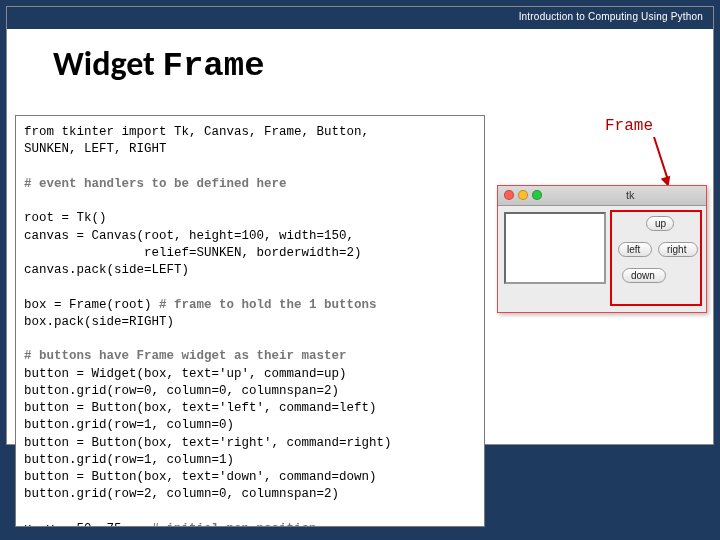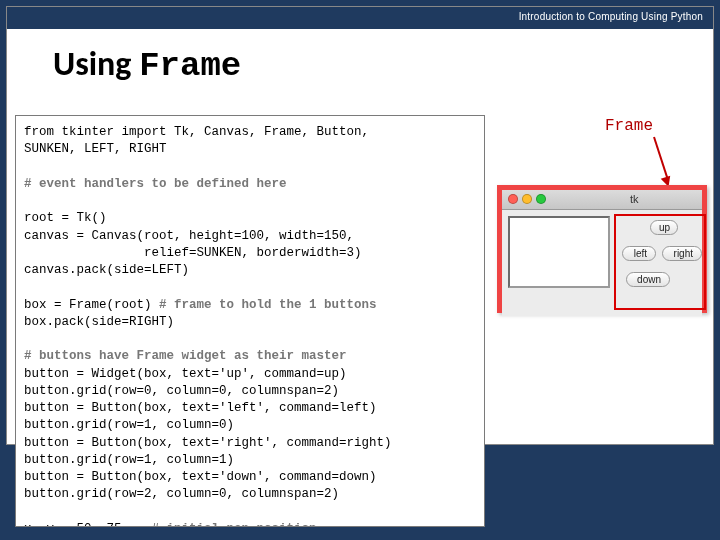--- a/index.html
+++ b/index.html
@@ -92,21 +92,21 @@
     transform: rotate(-18deg);
   }
   
   .macwin {
     position: absolute;
     top: 178px;
     left: 490px;
     width: 210px;
     height: 128px;
     background: #e6e6e6;
-    border: 5px solid #ef4444;
+    border: 1px solid #ef4444;
     box-shadow: 2px 2px 4px rgba(0,0,0,0.25);
   }
   .mac-titlebar {
     height: 20px;
     background: linear-gradient(#dcdcdc,#c6c6c6);
     border-bottom: 1px solid #999;
     position: relative;
   }
   .mac-titlebar .dot {
     position: absolute;
@@ -147,50 +147,50 @@
     border: 2px solid #d80000;
     background: transparent;
   }
   .btn {
     position: absolute;
     font-size: 10px;
     background: linear-gradient(#ffffff,#e4e4e4);
     border: 1px solid #999;
     border-radius: 10px;
     padding: 1px 8px;
-    text-align: right;
+    text-align: left;
     color: #222;
   }
   .btn.up    { top: 10px; left: 148px; width: 28px; }
   .btn.left  { top: 36px; left: 120px; width: 34px; }
   .btn.right { top: 36px; left: 160px; width: 40px; }
   .btn.down  { top: 62px; left: 124px; width: 44px; }
 </style>
 </head>
 <body>
 
 <div class="slide">
 
   <div class="topbar">
     <span>Introduction to Computing Using Python</span>
   </div>
 
   <div class="title">
-    <span>Using </span><span class="mono">Frame</span>
+    <span>Widget </span><span class="mono">Frame</span>
   </div>
 
   <div class="codebox">
     <pre><span>from tkinter import Tk, Canvas, Frame, Button,</span>
 <span>SUNKEN, LEFT, RIGHT</span>
 
 <span class="comment"># event handlers to be defined here</span>
 
 <span>root = Tk()</span>
 <span>canvas = Canvas(root, height=100, width=150,</span>
-<span>                relief=SUNKEN, borderwidth=3)</span>
+<span>                relief=SUNKEN, borderwidth=2)</span>
 <span>canvas.pack(side=LEFT)</span>
 
 <span>box = Frame(root) </span><span class="comment"># frame to hold the 1 buttons</span>
 <span>box.pack(side=RIGHT)</span>
 
 <span class="comment"># buttons have Frame widget as their master</span>
 <span>button = Widget(box, text='up', command=up)</span>
 <span>button.grid(row=0, column=0, columnspan=2)</span>
 <span>button = Button(box, text='left', command=left)</span>
 <span>button.grid(row=1, column=0)</span>

